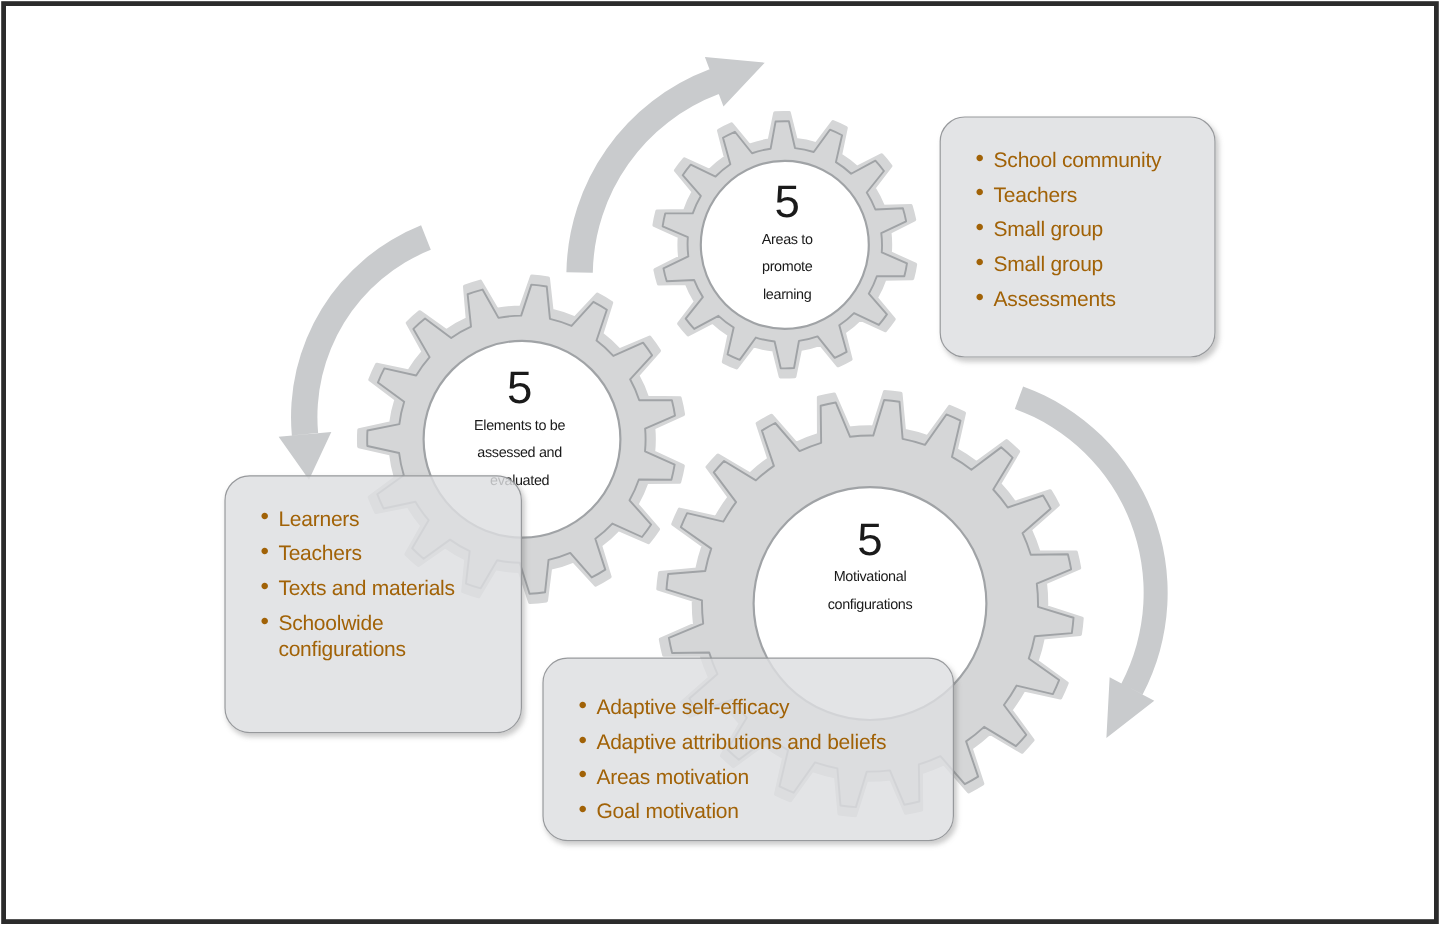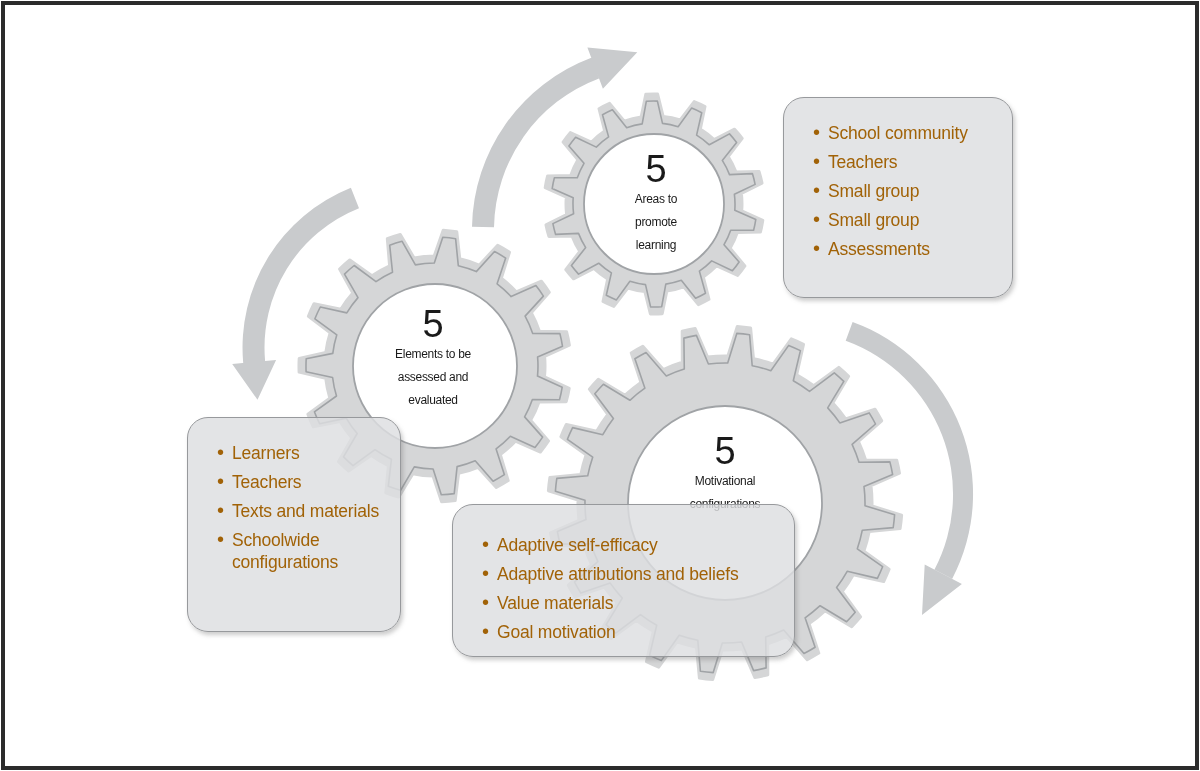--- a/index.html
+++ b/index.html
@@ -73,32 +73,32 @@
   <div class="callout" id="box-areas" style="left:783px;top:97px;width:230px;height:201px">
     <ul>
         <li>School community</li>
         <li>Teachers</li>
         <li>Small group</li>
         <li>Small group</li>
         <li>Assessments</li>
       </ul>
   </div>
 
-  <div class="callout" id="box-elements" style="left:187px;top:417px;width:214px;height:215px">
+  <div class="callout" id="box-elements" style="left:187px;top:396px;width:248px;height:215px">
     <ul>
         <li>Learners</li>
         <li>Teachers</li>
         <li>Texts and materials</li>
         <li>Schoolwide configurations</li>
       </ul>
   </div>
 
-  <div class="callout" id="box-motivational" style="left:452px;top:504px;width:343px;height:153px">
+  <div class="callout" id="box-motivational" style="left:452px;top:548px;width:343px;height:153px">
     <ul>
         <li>Adaptive self-efficacy</li>
         <li>Adaptive attributions and beliefs</li>
-        <li>Value materials</li>
+        <li>Areas motivation</li>
         <li>Goal motivation</li>
       </ul>
   </div>
 
   <div class="frame-border"></div>
 </div>
 
 </body></html>

